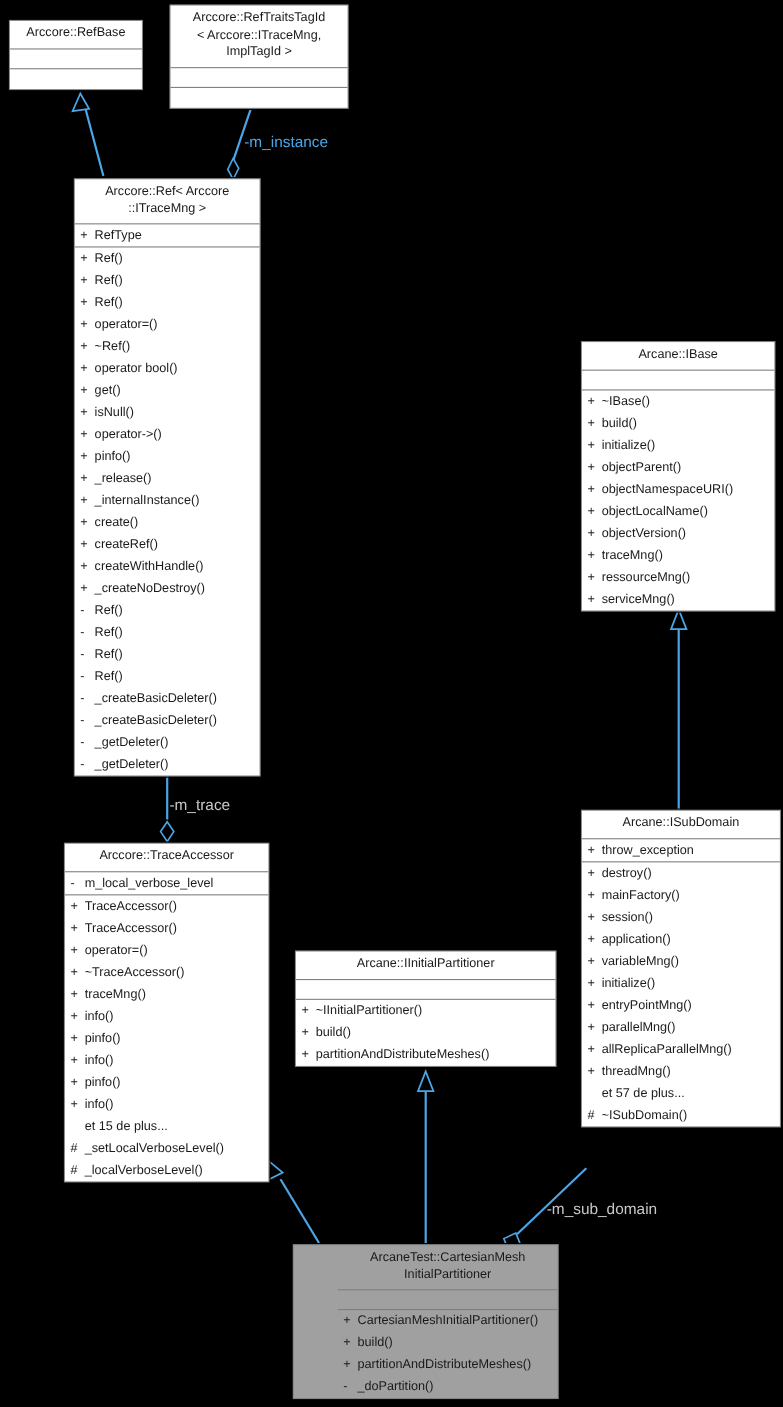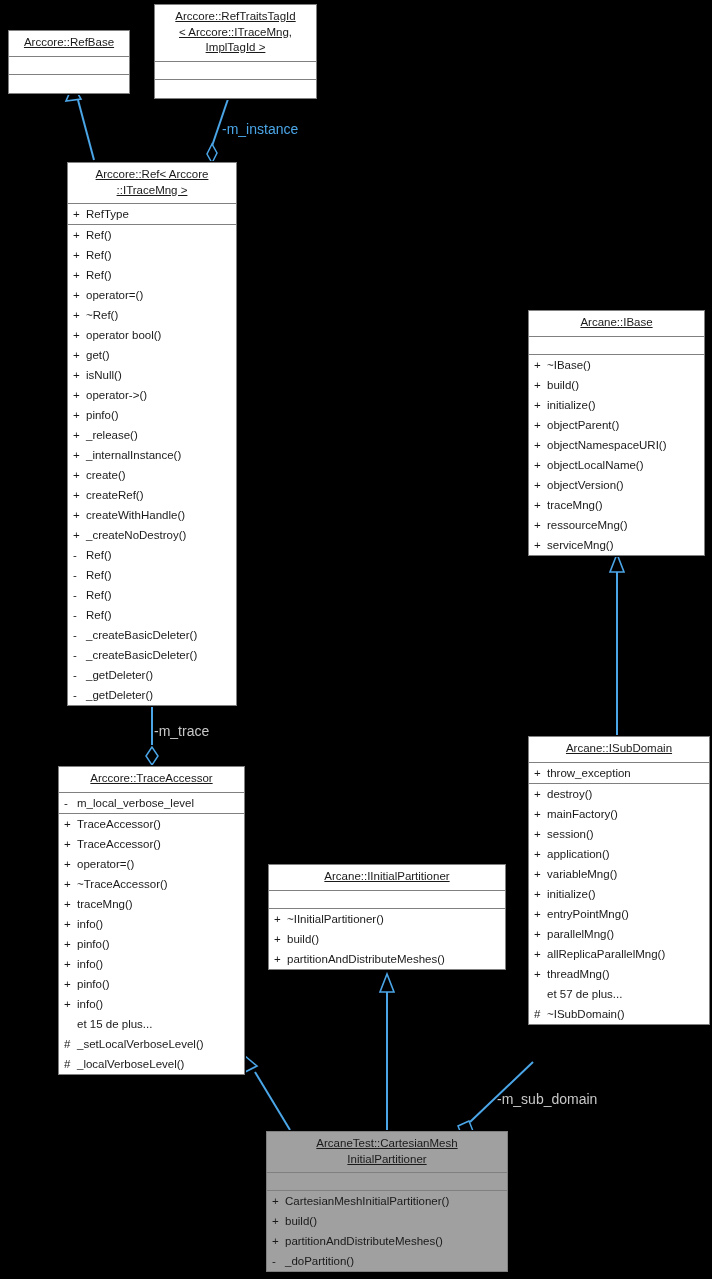--- a/index.html
+++ b/index.html
@@ -28,30 +28,30 @@
   .node {
     position: absolute;
     background: #ffffff;
     border: 1px solid #808080;
     outline: 1px solid #000;
     outline-offset: 0px;
     z-index: 5;
   }
   .node.highlight {
     background: #a0a0a0;
+    padding-left: 40px;
   }
   .node .title {
     text-align: center;
     font-size: 11.5px;
     color: #1a1a1a;
     line-height: 1.35;
     padding: 4px 4px 5px 4px;
     border-bottom: 1px solid #808080;
     white-space: pre-line;
-    text-decoration: underline;
   }
   .node .section {
     border-bottom: 1px solid #808080;
     padding: 0;
   }
   .node .section:last-child { border-bottom: none; }
   .node .section.empty { height: 18px; }
   .node .row {
     font-size: 11.5px;
     color: #1a1a1a;
@@ -118,21 +118,21 @@
       <path d="M 387,1130 L 387,992" stroke="#4ba6e8" stroke-width="2" fill="none"></path>
       <path d="M 387,974 L 380,992 L 394,992 Z" stroke="#4ba6e8" stroke-width="1.6" fill="#000"></path>
     </g>
 
     <g>
       <path d="M 470,1122 L 533,1062" stroke="#4ba6e8" stroke-width="2" fill="none"></path>
       <path d="M 469,1121 L 458,1126 L 462,1136 L 473,1131 Z" stroke="#4ba6e8" stroke-width="1.5" fill="#000"></path>
     </g>
   </svg>
 
-  <div class="node" style="left:8px; top:18px; width:122px;margin-top:12px;">
+  <div class="node" style="left:8px; top:18px; width:122px;">
     <div class="title">Arccore::RefBase</div>
     <div class="section empty"></div>
     <div class="section empty"></div>
   </div>
 
   <div class="node" style="left:154px; top:4px; width:163px;">
     <div class="title">Arccore::RefTraitsTagId
 &lt; Arccore::ITraceMng,
 ImplTagId &gt;</div>
     <div class="section empty"></div>

